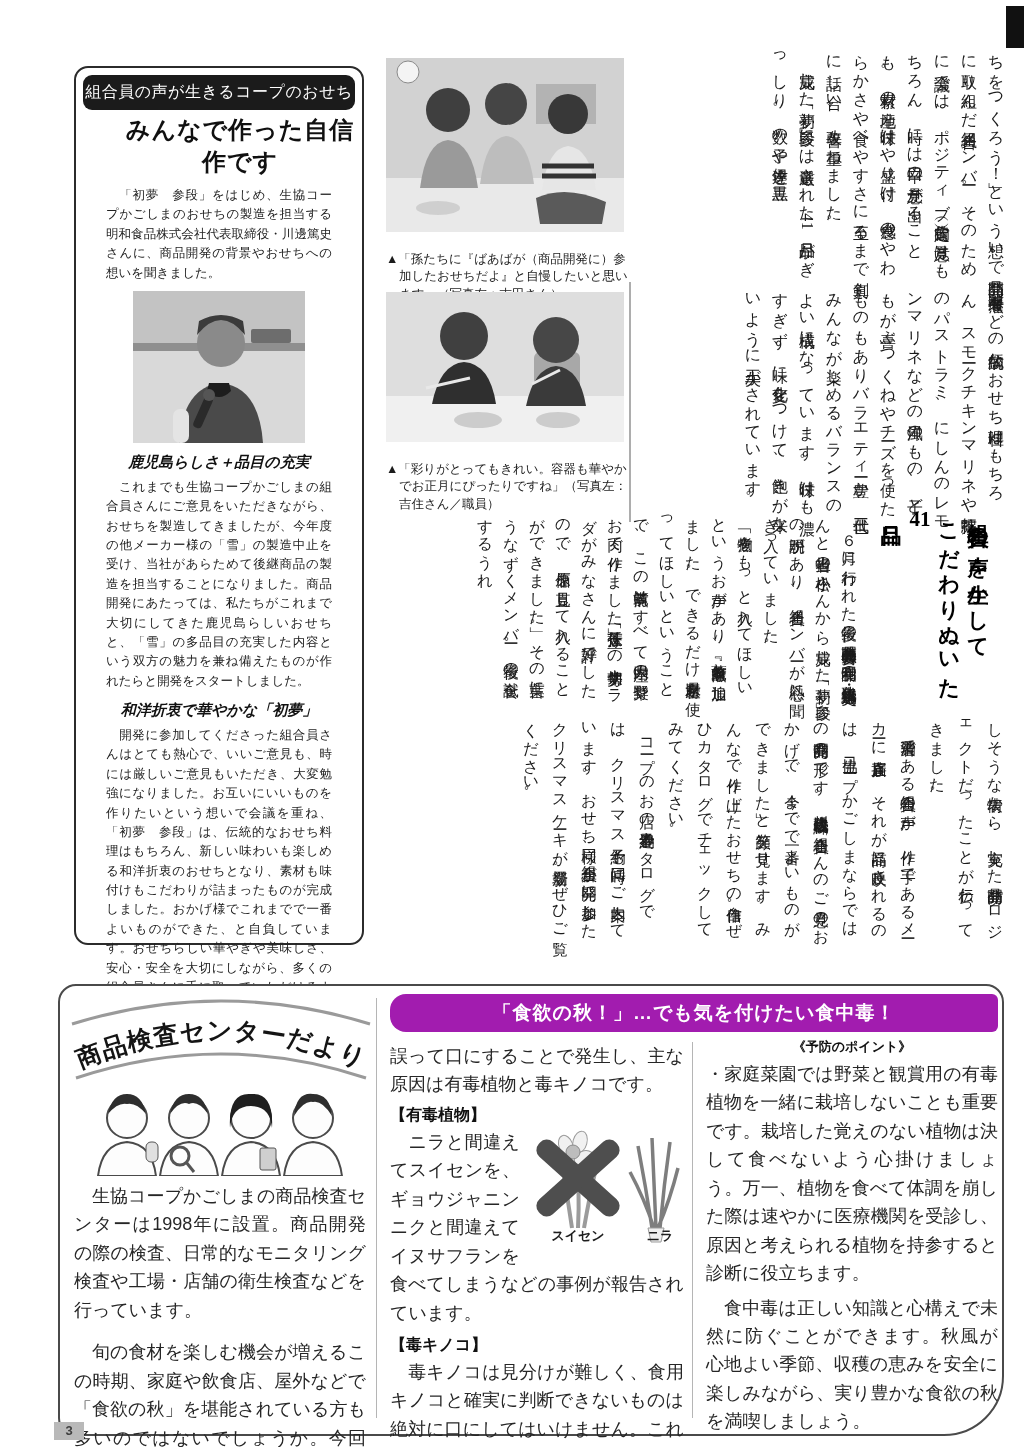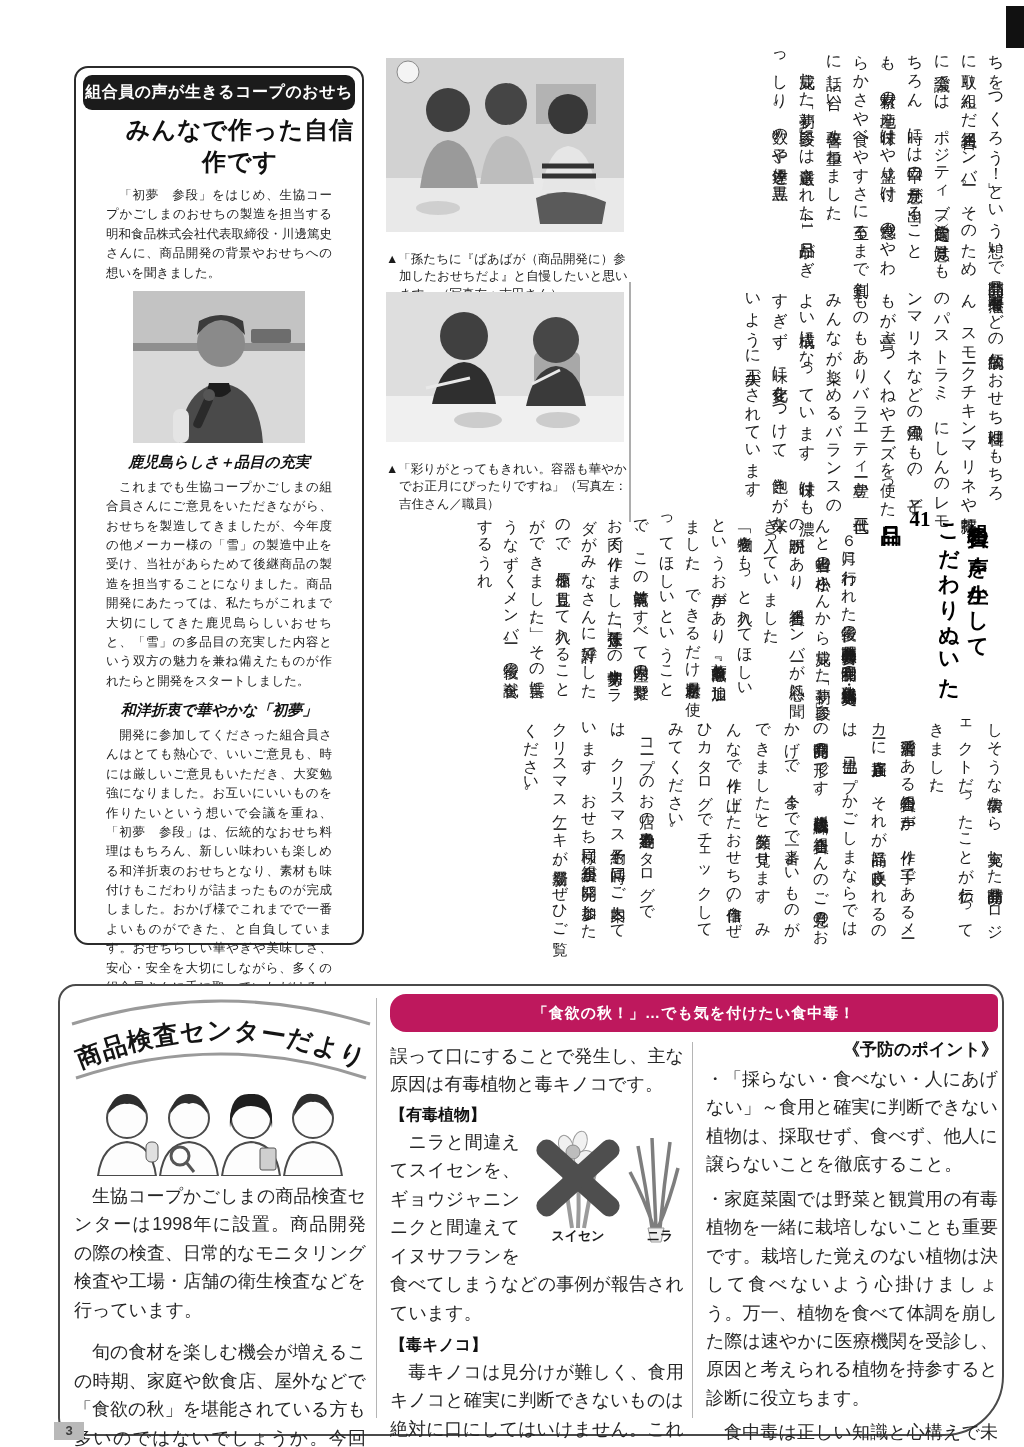--- a/index.html
+++ b/index.html
@@ -2,21 +2,21 @@
 <html lang="ja"><head>
 <meta charset="utf-8">
 <style>
   html,body{margin:0;padding:0;background:#e8e8e8;}
   #page{position:relative;width:1024px;height:1447px;background:#ffffff;overflow:hidden;
         font-family:"Liberation Sans","DejaVu Sans",sans-serif;color:#222;}
   
   #left-box{position:absolute;left:74px;top:66px;width:290px;height:879px;
             border:2px solid #2b2b2b;border-radius:14px;background:#fff;box-sizing:border-box;}
   .kicker-bar{margin:7px 7px 4px 7px;background:#1b1b1b;color:#fff;border-radius:9px;
-              font-size:16px;font-weight:bold;text-align:center;padding:7px 0;letter-spacing:.5px;}
+              font-size:16px;font-weight:normal;text-align:center;padding:7px 0;letter-spacing:.5px;}
   .big-title{font-family:"Liberation Serif","DejaVu Serif",serif;font-size:24px;font-weight:bold;
              text-align:center;margin:2px 0 8px 0;color:#101010;letter-spacing:1px;padding-left:42px;}
   .hpara{font-size:12.5px;line-height:1.55;margin:0 0 8px 0;padding:0 30px;text-align:justify;}
   .photo-portrait{display:block;margin:6px auto 10px auto;}
   .subhead{font-size:15px;font-weight:bold;text-align:center;margin:10px 0 6px 0;color:#111;font-style:italic;}
   
   .photo{position:absolute;background:#cfcfcf;}
   .caption{position:absolute;font-size:12.5px;line-height:1.4;color:#1c1c1c;
            text-indent:-13px;padding-left:13px;}
   .vrule{position:absolute;width:1.5px;background:#adadad;}
@@ -29,26 +29,26 @@
   .vhead{margin:0 18px 0 14px;font-size:21px;font-weight:bold;line-height:29px;letter-spacing:2px;color:#000;}
   .vhead span{display:block;}
   .tcy{text-combine-upright:all;}
   #corner-mark{position:absolute;left:1006px;top:6px;width:18px;height:42px;background:#111;}
   
   #bottom-box{position:absolute;left:58px;top:984px;width:946px;height:452px;box-sizing:border-box;
               border:2.5px solid #4a4a4a;border-radius:18px 18px 60px 18px;background:#fff;}
   .bdivider{position:absolute;width:1px;background:#b5b5b5;}
   .bpara{font-size:18px;line-height:1.58;margin:0 0 6px 0;text-align:justify;color:#262626;}
   .bhead{font-size:16px;font-weight:bold;margin:6px 0 2px 0;color:#111;}
-  #fp-bar{position:absolute;left:330px;top:8px;width:608px;height:38px;background:#be185d;color:#fff;
-          border-radius:16px 6px 6px 16px;font-size:15px;font-weight:bold;text-align:center;line-height:38px;letter-spacing:1px;}
+  #fp-bar{position:absolute;left:330px;top:8px;width:608px;height:38px;background:#a21caf;color:#fff;
+          border-radius:16px 6px 6px 16px;font-size:19px;font-weight:bold;text-align:center;line-height:38px;letter-spacing:1px;}
   #insp-col{position:absolute;left:14px;top:196px;width:292px;}
   #mid-col{position:absolute;left:330px;top:56px;width:294px;}
   #right-col{position:absolute;left:646px;top:52px;width:292px;}
-  .prev-head{font-size:17px;font-weight:bold;text-align:right;margin:0 0 4px 0;color:#111;}
+  .prev-head{font-size:13px;font-weight:bold;text-align:center;margin:0 0 4px 0;color:#111;}
   #plant-illo{float:right;margin:0 0 2px 6px;}
   #page-num{position:absolute;left:54px;top:1422px;width:30px;height:18px;background:#b9b9b9;
             color:#3f3f3f;font-size:13px;font-weight:bold;text-align:center;line-height:18px;}
 </style>
 </head>
 <body>
 
 <div id="page">
 
   <div id="corner-mark"></div>
@@ -209,20 +209,19 @@
         <p class="bpara">　ニラと間違えてスイセンを、ギョウジャニンニクと間違えてイヌサフランを食べてしまうなどの事例が報告されています。</p>
       </div>
       <div class="bhead" style="clear:both;margin-top:8px;">【毒キノコ】</div>
       <p class="bpara">　毒キノコは見分けが難しく、食用キノコと確実に判断できないものは絶対に口にしてはいけません。これらに由来する食中毒事例は増加傾向にあり注意が必要です。</p>
     </div>
 
     <div class="bdivider" style="left:632px;top:56px;height:376px;"></div>
 
     <div id="right-col">
       <div class="prev-head">《予防のポイント》</div>
-      <p class="bpara">・「採らない・食べない・人にあげない」～食用と確実に判断できない植物は、採取せず、食べず、他人に譲らないことを徹底すること。</p>
       <p class="bpara">・家庭菜園では野菜と観賞用の有毒植物を一緒に栽培しないことも重要です。栽培した覚えのない植物は決して食べないよう心掛けましょう。万一、植物を食べて体調を崩した際は速やかに医療機関を受診し、原因と考えられる植物を持参すると診断に役立ちます。</p>
       <p class="bpara">　食中毒は正しい知識と心構えで未然に防ぐことができます。秋風が心地よい季節、収穫の恵みを安全に楽しみながら、実り豊かな食欲の秋を満喫しましょう。</p>
     </div>
   </div>
 
   <div id="page-num">3</div>
 </div>
 
 </body></html>

